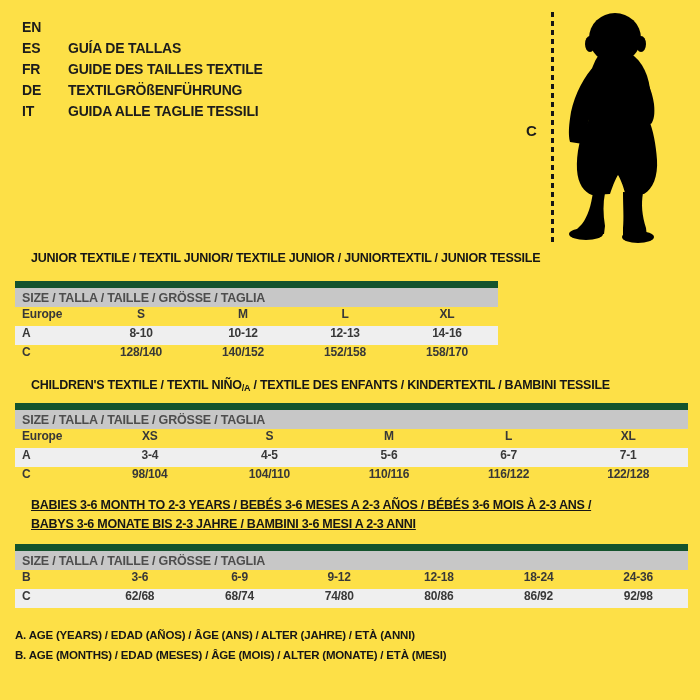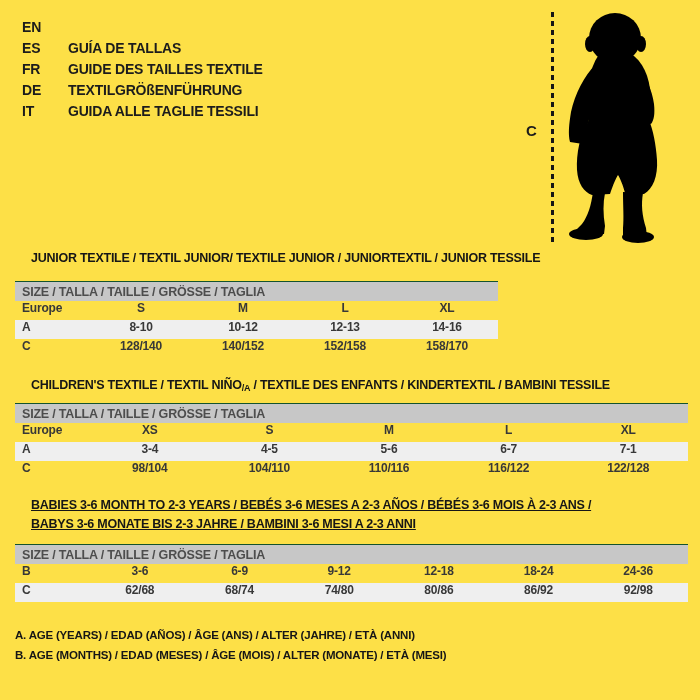--- a/index.html
+++ b/index.html
@@ -29,21 +29,21 @@
   }
   .tbl-title .sub { font-size:9px; vertical-align:-2px; }
   .two-line { line-height:18.5px;text-decoration:underline; }
 
   
   .size-table { position:absolute; left:15px; font-size:12px; color:#383838; letter-spacing:-0.2px; }
   .t1 { top:281px; width:483px; }
   .t2 { top:403px; width:673px; }
   .t3 { top:544px; width:673px; }
   .bar {
-    height:19px; background:#c7c7c7; border-top:1px solid #14532d;
+    height:19px; background:#c7c7c7; border-top:7px solid #14532d;
     display:flex; align-items:center; color:#4d4d4d; font-size:12.5px;
   }
   .bar .bar-text { padding-left:7px; white-space:nowrap; }
   .trow { height:19px; display:flex; }
   .trow.stripe { background:#efefef; }
   .lbl { width:75px; flex:0 0 75px; padding-left:7px; box-sizing:border-box; }
   .cell { flex:1; text-align:center; }
 
   
   .notes { position:absolute; left:15px; top:626px; font-size:11.5px; line-height:19.5px; letter-spacing:-0.2px; color:#161616; }

